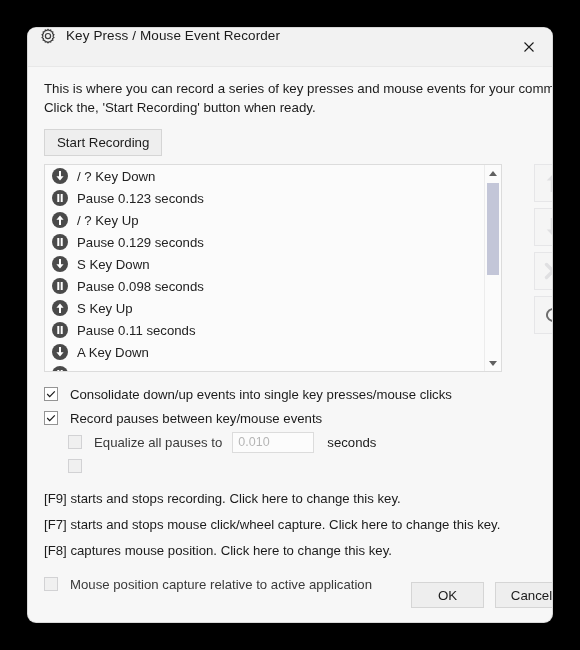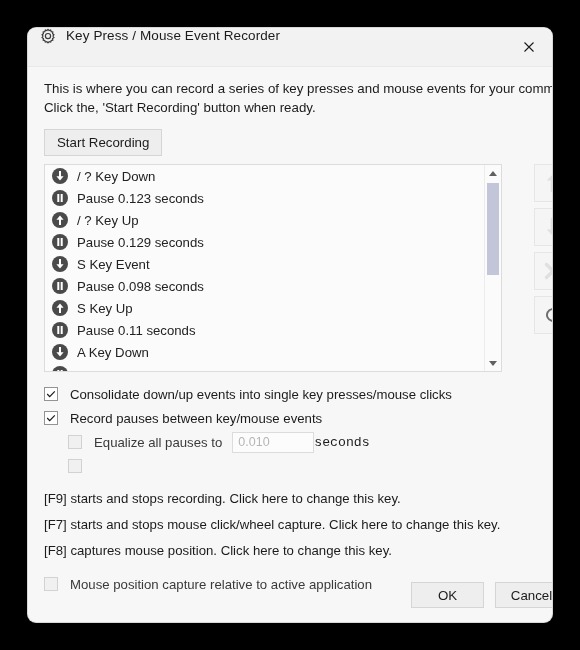--- a/index.html
+++ b/index.html
@@ -215,21 +215,21 @@
     margin-left: 10px;
     box-sizing: border-box;
     background: #fcfcfc;
     border: 1px solid #dcdcdc;
     font-family: "Liberation Sans", sans-serif;
     font-size: 12.5px;
     color: #8a8a8a;
     padding: 0 5px;
   }
   #pause-value::placeholder { color: #b6b6b6; }
-  .unit-label { font-size: 13.2px; color: #1b1b1b; font-family: Liberation Mono, monospace; }
+  .unit-label { margin-left: 13px; font-size: 13.2px; color: #1b1b1b; }
 
   
   .hotkey-line {
     font-size: 13.2px;
     color: #1b1b1b;
     height: 26px;
     line-height: 26px;
     white-space: nowrap;
     cursor: pointer;
   }
@@ -315,21 +315,21 @@
                 <rect x="6.3" y="5" width="2" height="8" fill="#ffffff"></rect>
                 <rect x="9.7" y="5" width="2" height="8" fill="#ffffff"></rect>
               </svg>
               <span class="evt-label">Pause 0.129 seconds</span>
             </div>
             <div class="evt-row">
               <svg width="18" height="18" viewBox="0 0 18 18" class="evt-icon">
                 <circle cx="9" cy="9" r="8" fill="#4a4a4a"></circle>
                 <path fill="#ffffff" d="M8 4h2v5.2h2.6L9 13.6 5.4 9.2H8z"></path>
               </svg>
-              <span class="evt-label">S Key Event</span>
+              <span class="evt-label">S Key Down</span>
             </div>
             <div class="evt-row">
               <svg width="18" height="18" viewBox="0 0 18 18" class="evt-icon">
                 <circle cx="9" cy="9" r="8" fill="#4a4a4a"></circle>
                 <rect x="6.3" y="5" width="2" height="8" fill="#ffffff"></rect>
                 <rect x="9.7" y="5" width="2" height="8" fill="#ffffff"></rect>
               </svg>
               <span class="evt-label">Pause 0.098 seconds</span>
             </div>
             <div class="evt-row">

